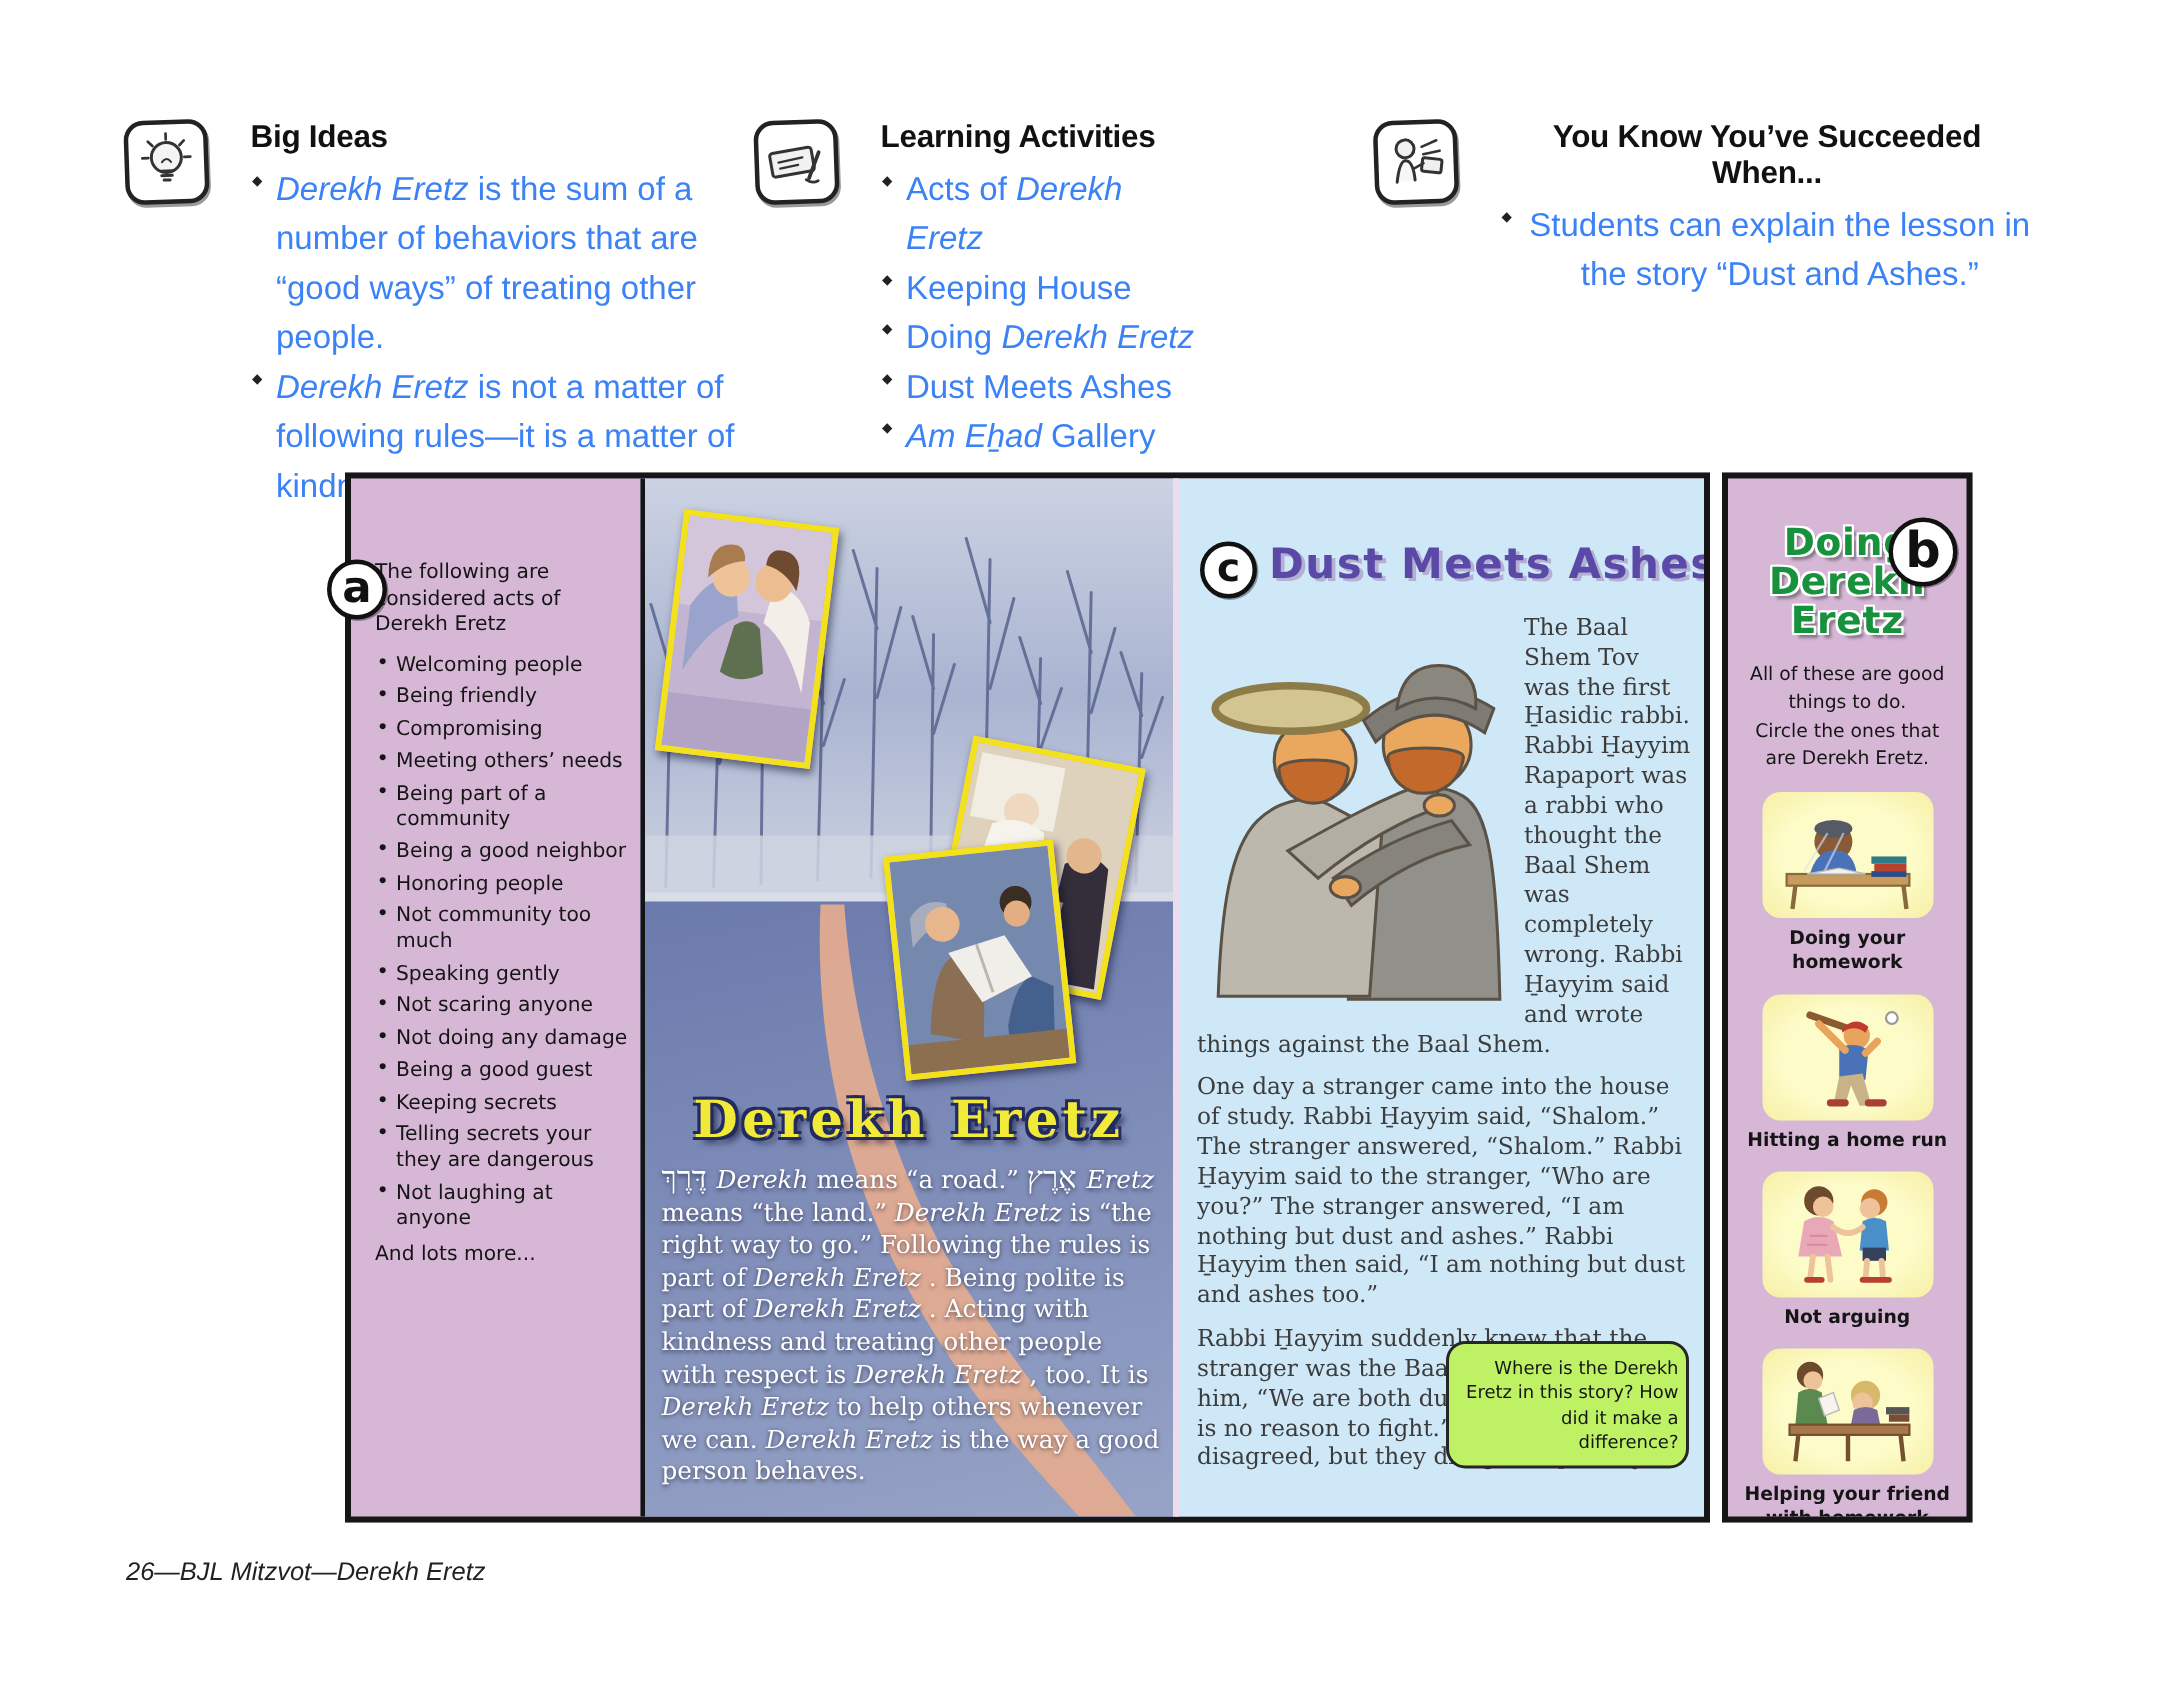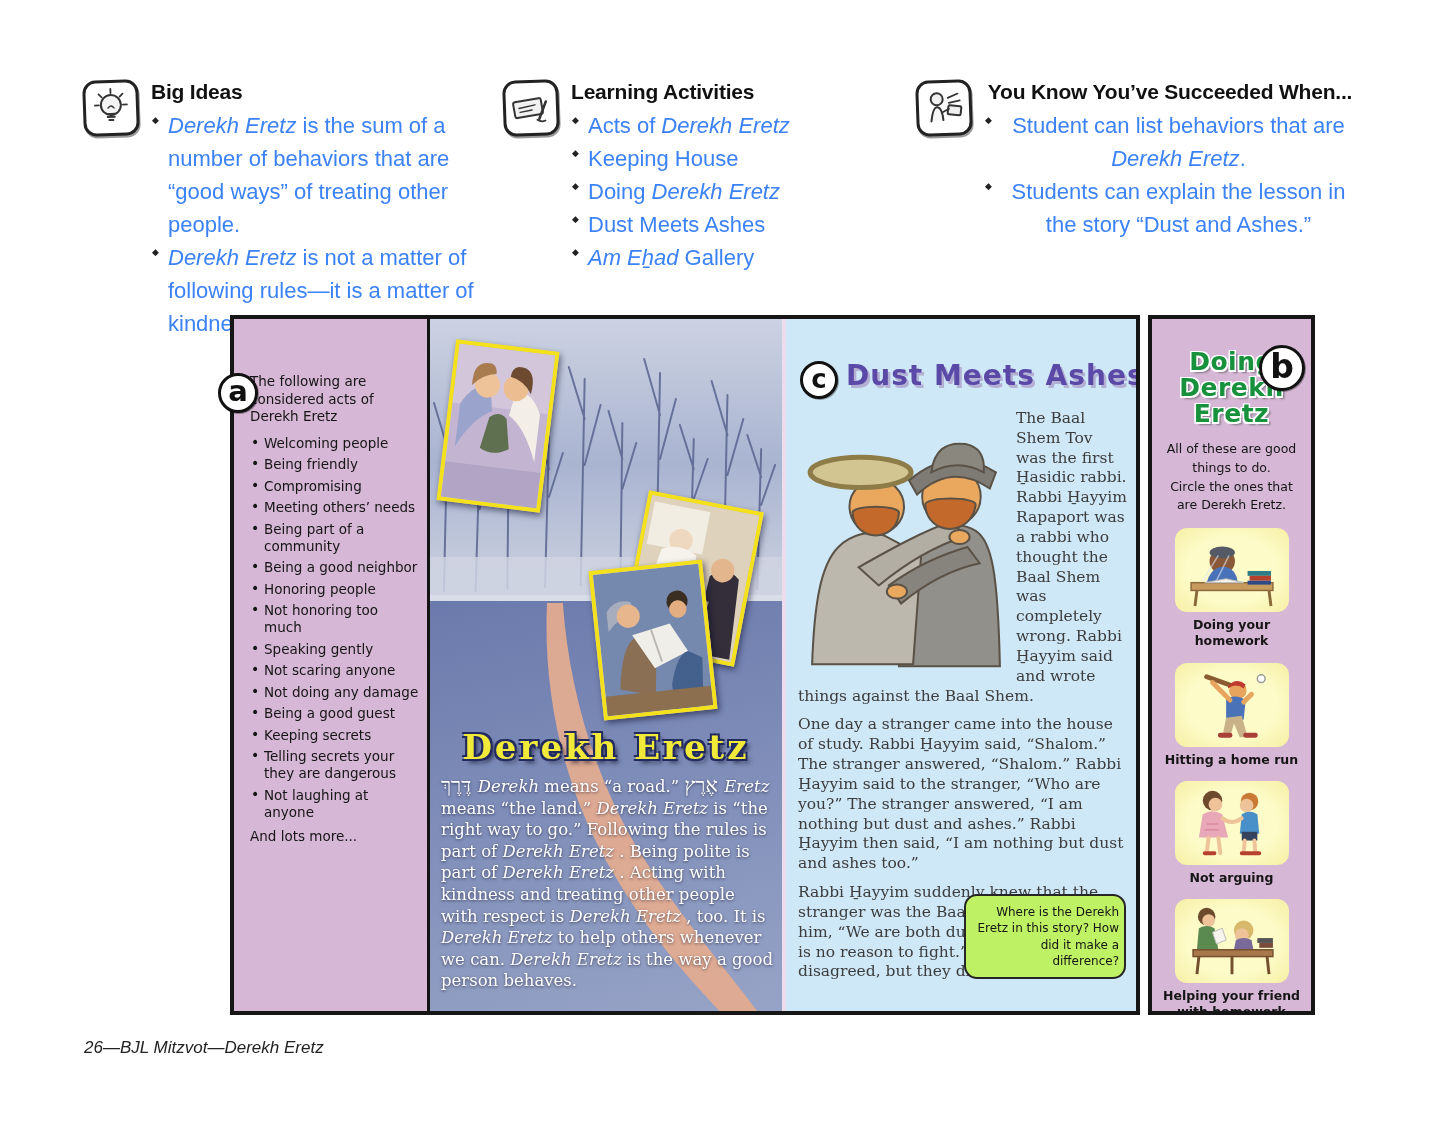--- a/index.html
+++ b/index.html
@@ -1,20 +1,20 @@
 <!DOCTYPE html>
 <html><head>
 <meta charset="utf-8">
 <style>
   * { margin:0; padding:0; box-sizing:border-box; }
   html,body { width:1445px; height:1122px; background:#fff; }
   body { position:relative; font-family:"Liberation Sans", sans-serif; color:#1a1a1a; overflow:hidden; }
 
   
-  .top-col { position:absolute; top:80px; display:flex; gap:12px; }
+  .top-col { position:absolute; top:80px; display:flex; gap:28px; }
   #col-big   { left:83px;  width:408px; }
   #col-learn { left:503px; width:300px; }
   #col-succ  { left:916px; width:440px;text-align:center; }
   .icon-box { width:56px; height:56px; flex:0 0 56px; border:3px solid #222; border-radius:13px;
               background:#fff; display:flex; align-items:center; justify-content:center;
               transform:rotate(-2deg); box-shadow:1px 2px 0 #999; }
   .top-head { font-size:21px; font-weight:bold; letter-spacing:-0.2px; color:#111; margin-bottom:5px; }
   .top-list { list-style:none; }
   .top-list li { position:relative; padding-left:17px; font-size:22px; line-height:1.5; color:#3b82f6; }
   .top-list li::before { content:"◆"; position:absolute; left:1px; top:5px; font-size:9px; color:#222; }
@@ -150,42 +150,41 @@
       <circle cx="15" cy="13" r="6" fill="#f1f1f1"></circle>
       <path d="M9,35 q2,-14 6,-14 q5,0 6,13" fill="#f6f6f6"></path>
       <path d="M26,12 l10,-4 M27,17 l11,-2" stroke-width="1.7"></path>
       <rect x="26" y="20" width="13" height="9" rx="1.5" transform="rotate(8 32 24)" fill="#efefef"></rect>
       <path d="M21,26 l6,-3" stroke-width="1.7"></path>
     </svg>
   </div>
   <div>
     <div class="top-head">You Know You’ve Succeeded When...</div>
     <ul class="top-list">
-      <li><span class="seg-n">Student can list behaviors that are </span><span class="seg-i">Derekh Eretz</span><span class="seg-n">.</span></li>
       <li><span class="seg-n">Students can explain the lesson in the story “Dust and Ashes.”</span></li>
     </ul>
   </div>
 </div>
 
 <div id="spread-left" class="speckle">
   <div class="badge" id="badge-a">a</div>
 
   <div class="cols">
 
     <div class="sidebar-a">
       <div class="sa-intro">The following are considered acts of Derekh Eretz</div>
       <ul class="sa-list">
         <li>Welcoming people</li>
         <li>Being friendly</li>
         <li>Compromising</li>
         <li>Meeting others’ needs</li>
         <li>Being part of a community</li>
         <li>Being a good neighbor</li>
         <li>Honoring people</li>
-        <li>Not honoring too much</li>
+        <li>Not community too much</li>
         <li>Speaking gently</li>
         <li>Not scaring anyone</li>
         <li>Not doing any damage</li>
         <li>Being a good guest</li>
         <li>Keeping secrets</li>
         <li>Telling secrets your they are dangerous</li>
         <li>Not laughing at anyone</li>
       </ul>
       <div class="sa-outro">And lots more...</div>
     </div>

